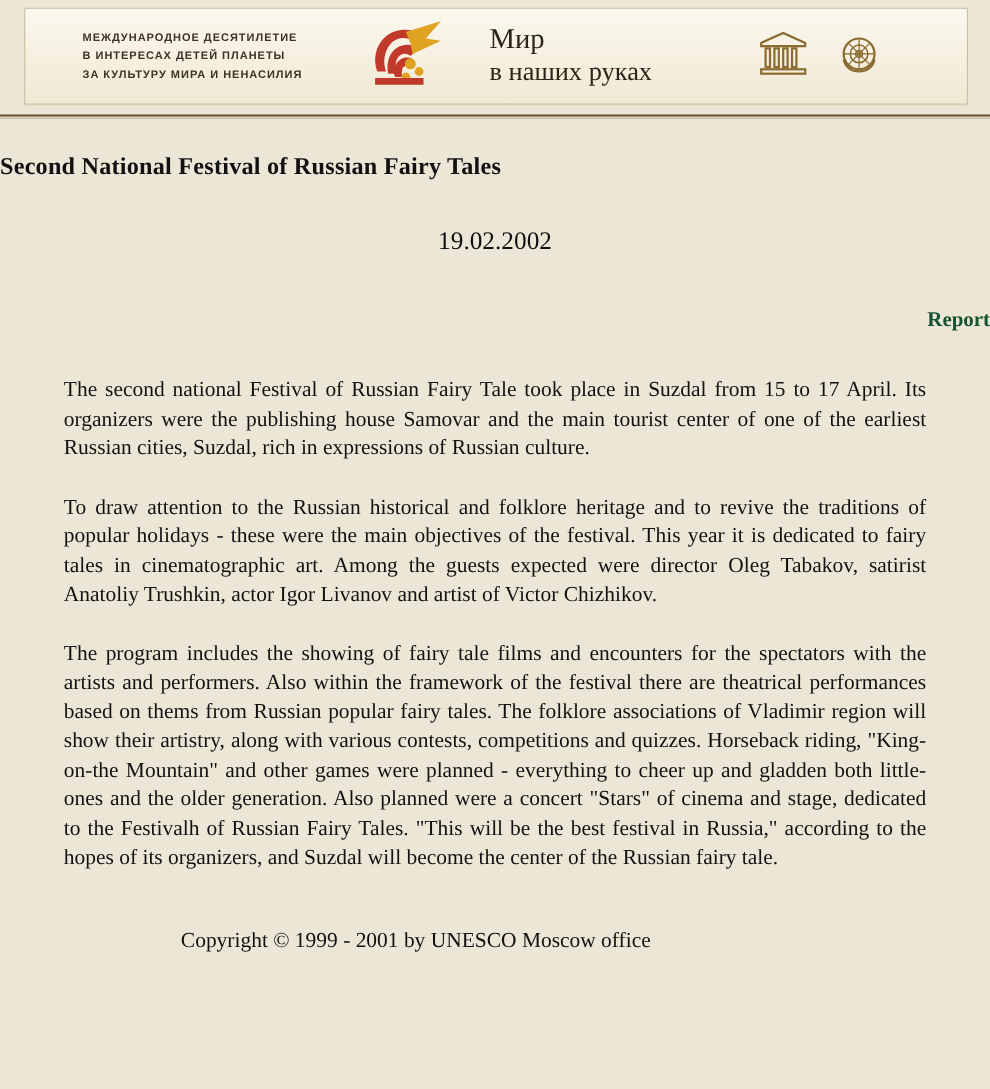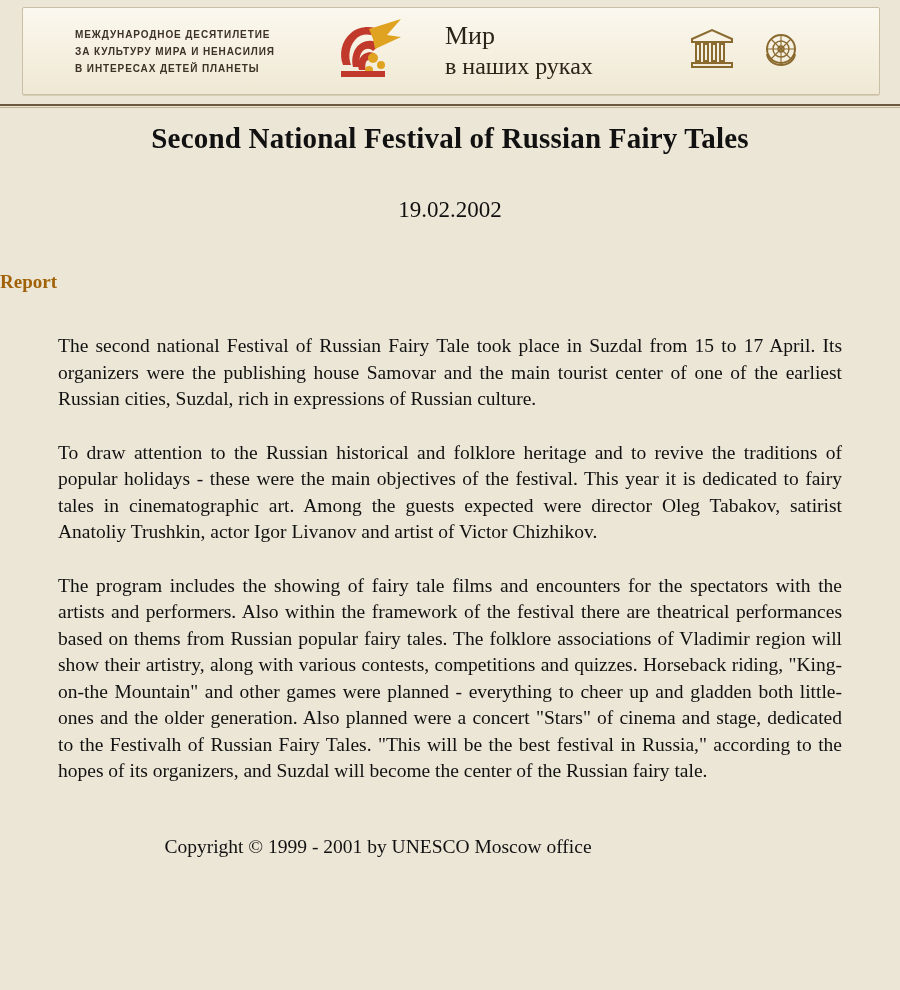--- a/index.html
+++ b/index.html
@@ -108,40 +108,39 @@
   }
 
   
   .content {
     position: absolute;
     top: 110px;
     left: 0;
     width: 900px;
   }
   h1.doc-title {
-    text-align: center;
-    font-family: "Liberation Serif", serif;
-    font-size: 29px;
+    font-family: "Liberation Serif", serif;
+    font-size: 22px;
     font-weight: bold;
-    margin: 12px 0 0 0;
+    margin: 28px 0 0 0;
     color: #111;
     letter-spacing: 0.2px;
   }
   .doc-date {
     text-align: center;
     font-size: 23px;
     margin-top: 42px;
     color: #111;
   }
   .doc-subtitle {
-    text-align: left;
+    text-align: right;
     font-size: 19px;
     font-weight: bold;
     margin-top: 48px;
-    color: #a16207;
+    color: #14532d;
   }
   .body-text {
     margin: 0 auto;
     width: 784px;
     padding-top: 40px;
   }
   .body-text p {
     text-align: justify;
     font-size: 19.5px;
     line-height: 26.5px;
@@ -167,22 +166,22 @@
 </head>
 <body>
 
 <div class="page">
 
   <div class="banner-wrap">
     <div class="banner">
 
       <div class="banner-left">
         <div>МЕЖДУНАРОДНОЕ ДЕСЯТИЛЕТИЕ</div>
+        <div>В ИНТЕРЕСАХ ДЕТЕЙ ПЛАНЕТЫ</div>
         <div>ЗА КУЛЬТУРУ МИРА И НЕНАСИЛИЯ</div>
-        <div>В ИНТЕРЕСАХ ДЕТЕЙ ПЛАНЕТЫ</div>
       </div>
 
       <div class="banner-logo">
         <svg width="80" height="72" viewBox="0 0 80 72" aria-hidden="true">
           <path d="M14 50 C10 40 12 26 22 18 C30 11 44 10 52 16 L46 22 C40 18 31 19 26 25 C20 32 19 42 22 50 Z" fill="#c0392b"></path>
           <path d="M24 52 C22 44 24 34 31 29 C38 24 47 25 51 30 L44 36 C41 33 36 33 33 37 C30 41 30 47 32 52 Z" fill="#c0392b"></path>
           <path d="M30 55 C28 49 30 42 35 39 C40 36 46 37 48 41 L42 46 C40 44 38 45 37 47 C36 50 36 53 37 55 Z" fill="#c0392b"></path>
           <path d="M40 14 L72 4 L58 20 L72 22 L46 34 L44 24 Z" fill="#e0a321"></path>
           <circle cx="44" cy="43" r="5" fill="#e0a321"></circle>
           <circle cx="52" cy="50" r="4" fill="#e0a321"></circle>

